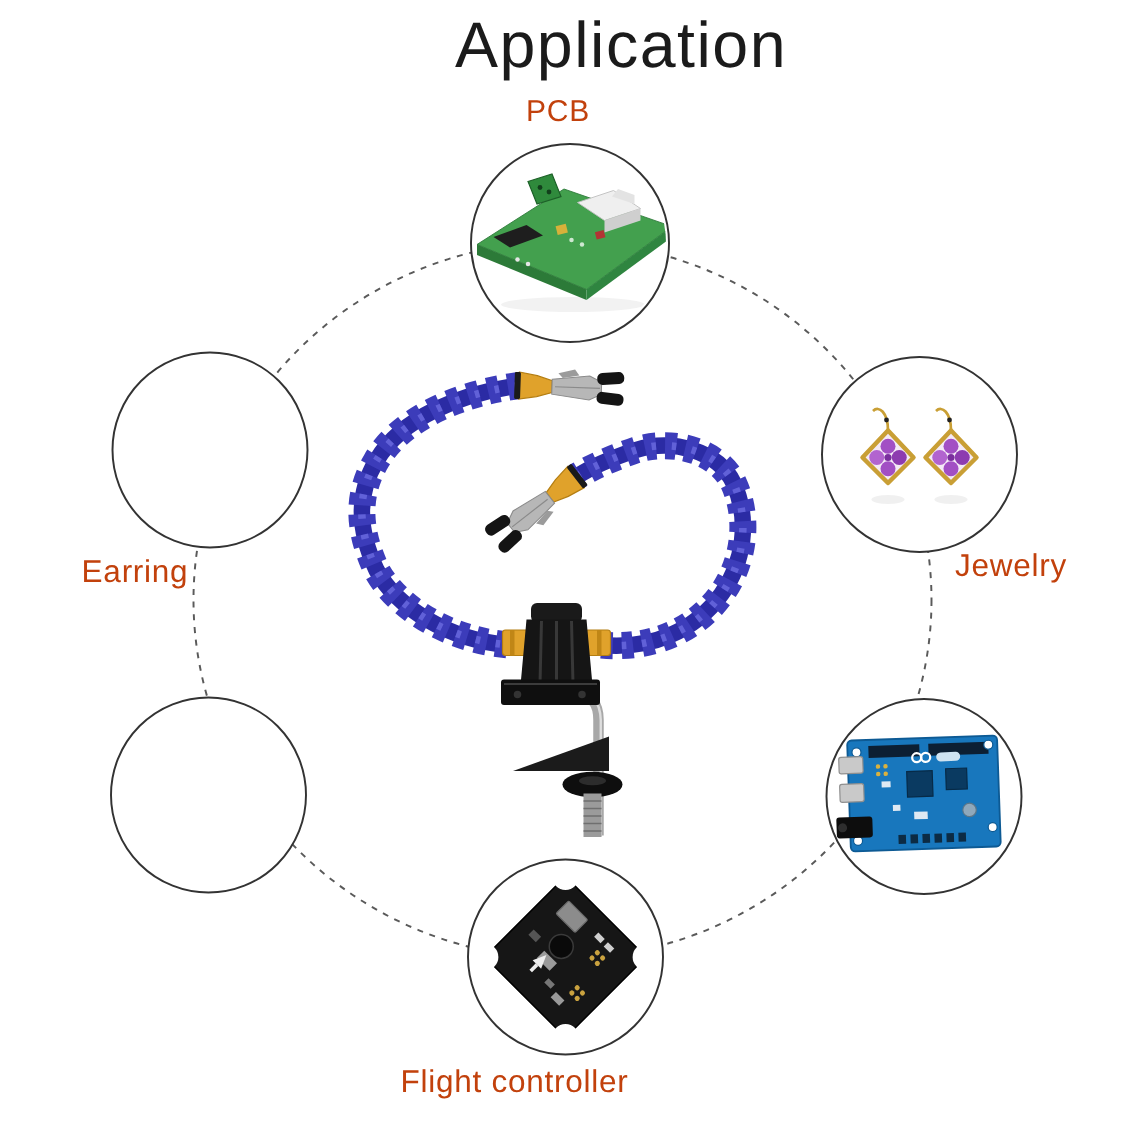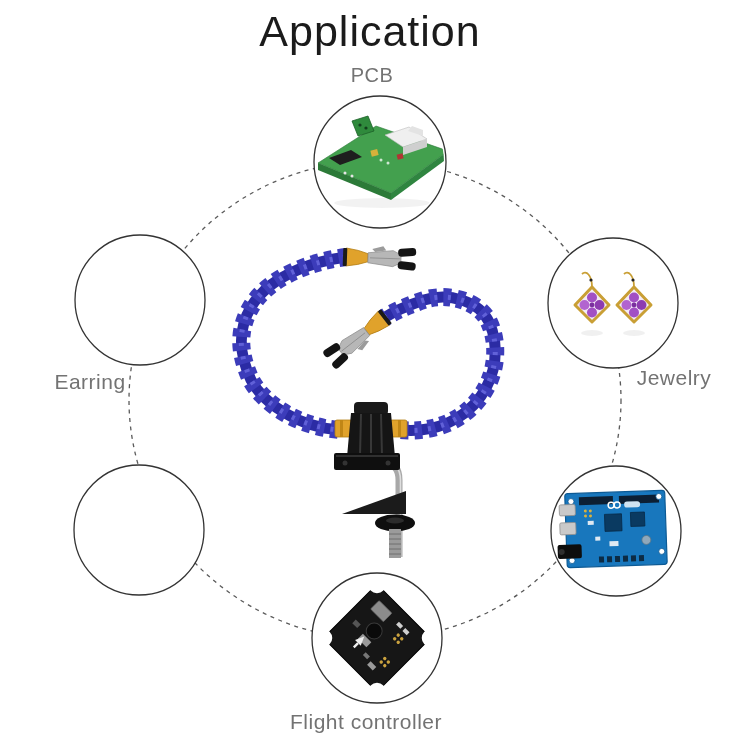--- a/index.html
+++ b/index.html
@@ -3,25 +3,25 @@
 <meta charset="utf-8">
 <style>
   html,body{margin:0;padding:0;background:#ffffff;}
   .stage{
     position:relative;width:750px;height:750px;background:#ffffff;
     font-family:"Liberation Sans", sans-serif;overflow:hidden;
   }
   .stage svg{position:absolute;left:0;top:0;}
   .label{
     position:absolute;transform:translate(-50%,-50%);
-    color:#737373;font-size:21px;white-space:nowrap;letter-spacing:.5px;
+    color:#c2410c;font-size:21px;white-space:nowrap;letter-spacing:.5px;
   }
   .title{
     position:absolute;transform:translate(-50%,-50%);
-    color:#1b1b1b;font-size:43px;letter-spacing:1px;white-space:nowrap;
+    color:#1b1b1b;font-size:43px;letter-spacing:1px;white-space:nowrap;margin-left:44px;
   }
 </style>
 </head>
 <body>
 
 <div class="stage">
 
 <svg width="750" height="750" viewBox="0 0 750 750">
   <defs>
     <clipPath id="c-pcb">
@@ -250,18 +250,18 @@
   </g>
 </svg>
 
 <div class="title" style="left:370px;top:31px">Application</div>
 
 <div class="label" style="left:372px;top:75px;font-size:20px">PCB</div>
 
 <div class="label" style="left:674px;top:378px">Jewelry</div>
 
 
-<div class="label" style="left:366px;top:722px">Flight controller</div>
+<div class="label" style="left:343px;top:722px">Flight controller</div>
 
 
 <div class="label" style="left:90px;top:382px">Earring</div>
 
 </div>
 
 </body></html>

